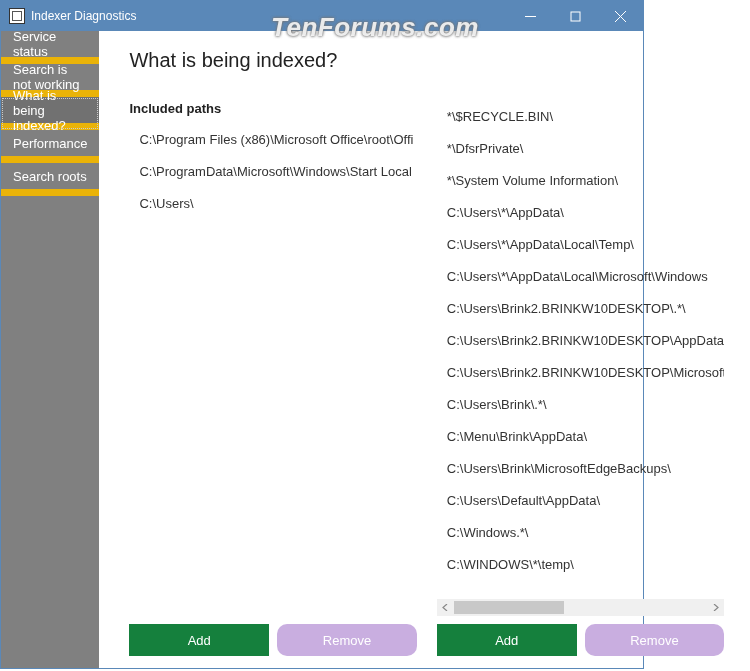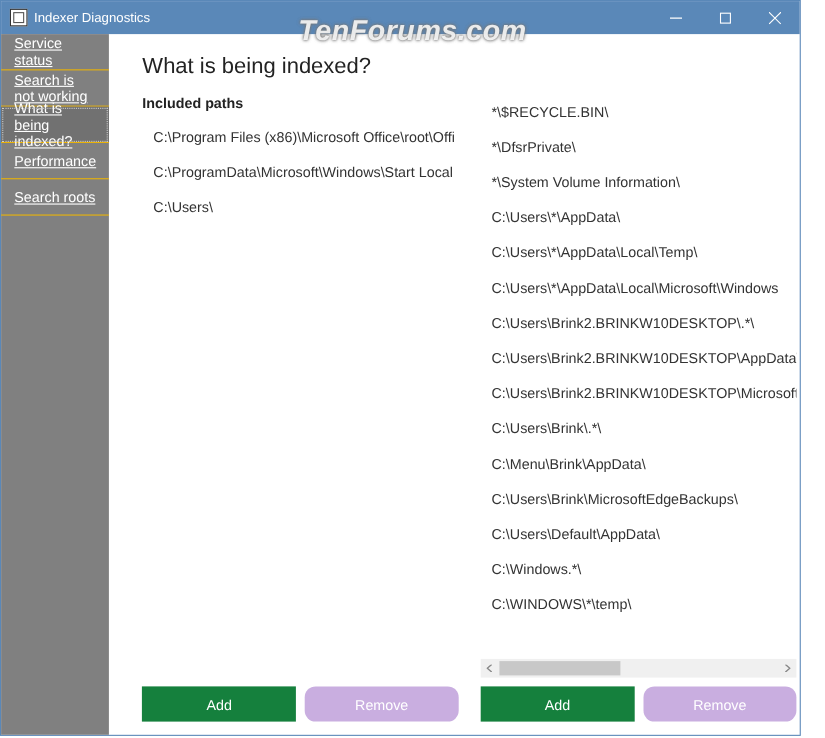--- a/index.html
+++ b/index.html
@@ -1,31 +1,31 @@
 <!DOCTYPE html>
 <html><head>
 <meta charset="utf-8">
 <style>
   * { box-sizing: border-box; margin: 0; padding: 0; font-family: "Segoe UI", sans-serif; }
   body { width: 750px; height: 671px; overflow: hidden; position: relative; background: #fff; }
-  .window { width: 728px; height: 669px; border: 1px solid #5a88b8; display: flex; flex-direction: column; background: #fff; position: relative; }
+  .window { width: 644px; height: 669px; border: 1px solid #5a88b8; display: flex; flex-direction: column; background: #fff; position: relative; }
   .titlebar { height: 30px; background: #5a88b8; display: flex; align-items: center; color: #fff; font-size: 12px; }
   .titlebar-icon { width: 16px; height: 16px; margin: 0 6px 0 8px; background: #fff; border: 1px solid #333; display:inline-block; position:relative; }
   .titlebar-icon::after { content:""; position:absolute; inset:2px; border:1px solid #555; }
   .titlebar-title { flex: 0 0 auto; }
   .titlebar-spacer { flex: 1; }
   .titlebar-btn { width: 45px; height: 30px; display: flex; align-items: center; justify-content: center; color: #fff; }
   .titlebar-btn svg { width: 11px; height: 11px; stroke: #fff; stroke-width: 1; fill: none; }
   .body { flex: 1; display: flex; min-height: 0; }
   .sidebar { width: 185px; background: #808080; display: flex; flex-direction: column; }
-  .nav-item { height: 33px; display: flex; align-items: center; padding: 4px 12px; color: #fff; font-size: 13px; border-bottom: 1px solid #eab308; cursor: pointer; text-decoration: underline; }
+  .nav-item { height: 33px; display: flex; align-items: center; padding: 4px 12px; color: #fff; font-size: 13px; border-bottom: 7px solid #eab308; cursor: pointer; }
   .nav-item.selected { background: #717171; outline: 1px dotted #ccc; outline-offset: -2px; }
   .main { flex: 1; padding: 18px 14px 12px 30px; display: flex; flex-direction: column; min-height: 0; }
   .page-title { font-size: 20px; font-weight: 400; color: #222; margin-bottom: 14px; }
-  .columns { flex: 1; display: flex; gap: 20px; min-height: 0; }
+  .columns { flex: 1; display: flex; gap: 20px; min-height: 0; margin-top: 15px; }
   .col { flex: 1; display: flex; flex-direction: column; min-width: 0; }
   .col-header { font-size: 13px; font-weight: 600; color: #222; margin-bottom: 8px; }
   .path-list { flex: 1; overflow: hidden; padding-left: 10px; }
   .path-item { font-size: 13px; color: #333; height: 32px; line-height: 32px; white-space: nowrap; overflow: hidden; text-overflow: clip; }
   .hscroll { height: 17px; background: #f0f0f0; display: flex; align-items: center; margin-top: 2px; }
   .hscroll-btn { width: 17px; height: 17px; display:flex; align-items:center; justify-content:center; color:#888; font-size:10px; }
   .hscroll-track { flex:1; height:17px; position:relative; }
   .hscroll-thumb { position:absolute; left:0; top:2px; height:13px; width:110px; background:#c8c8c8; }
   .button-row { display: flex; gap: 8px; margin-top: 8px; }
   .btn { flex: 1; height: 32px; display: flex; align-items: center; justify-content: center; font-size: 13px; color: #fff; cursor: pointer; }

